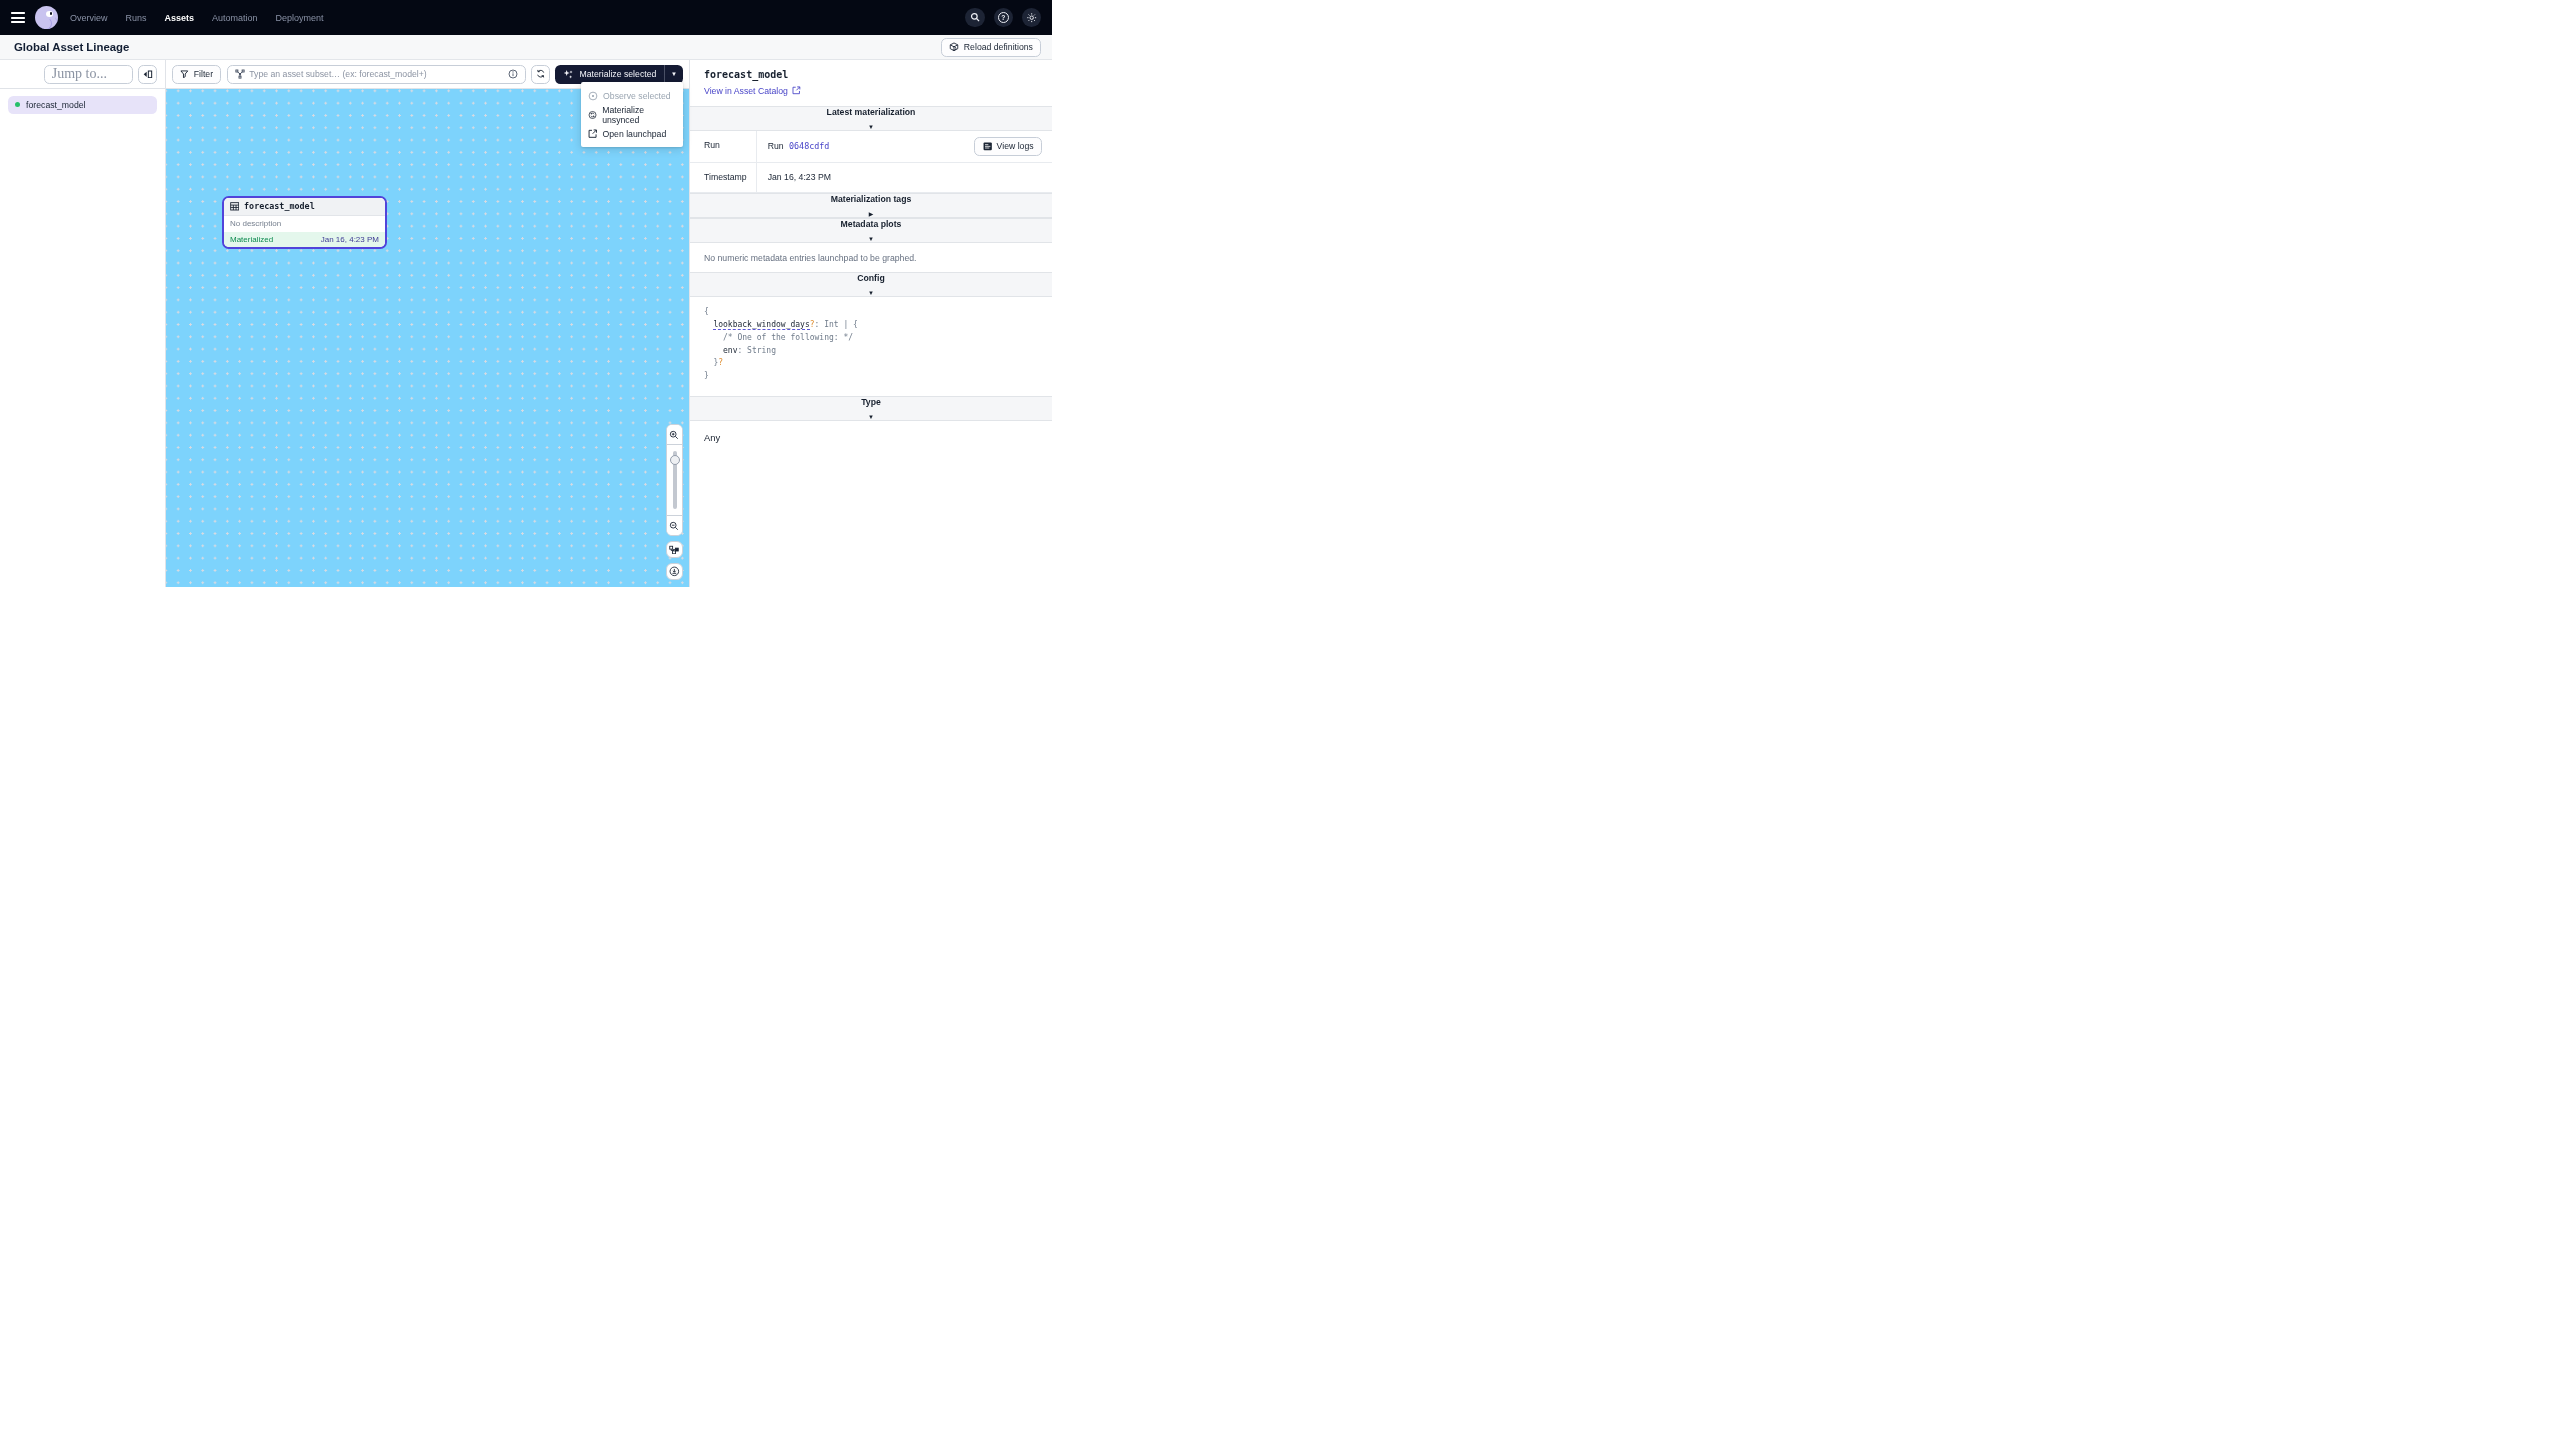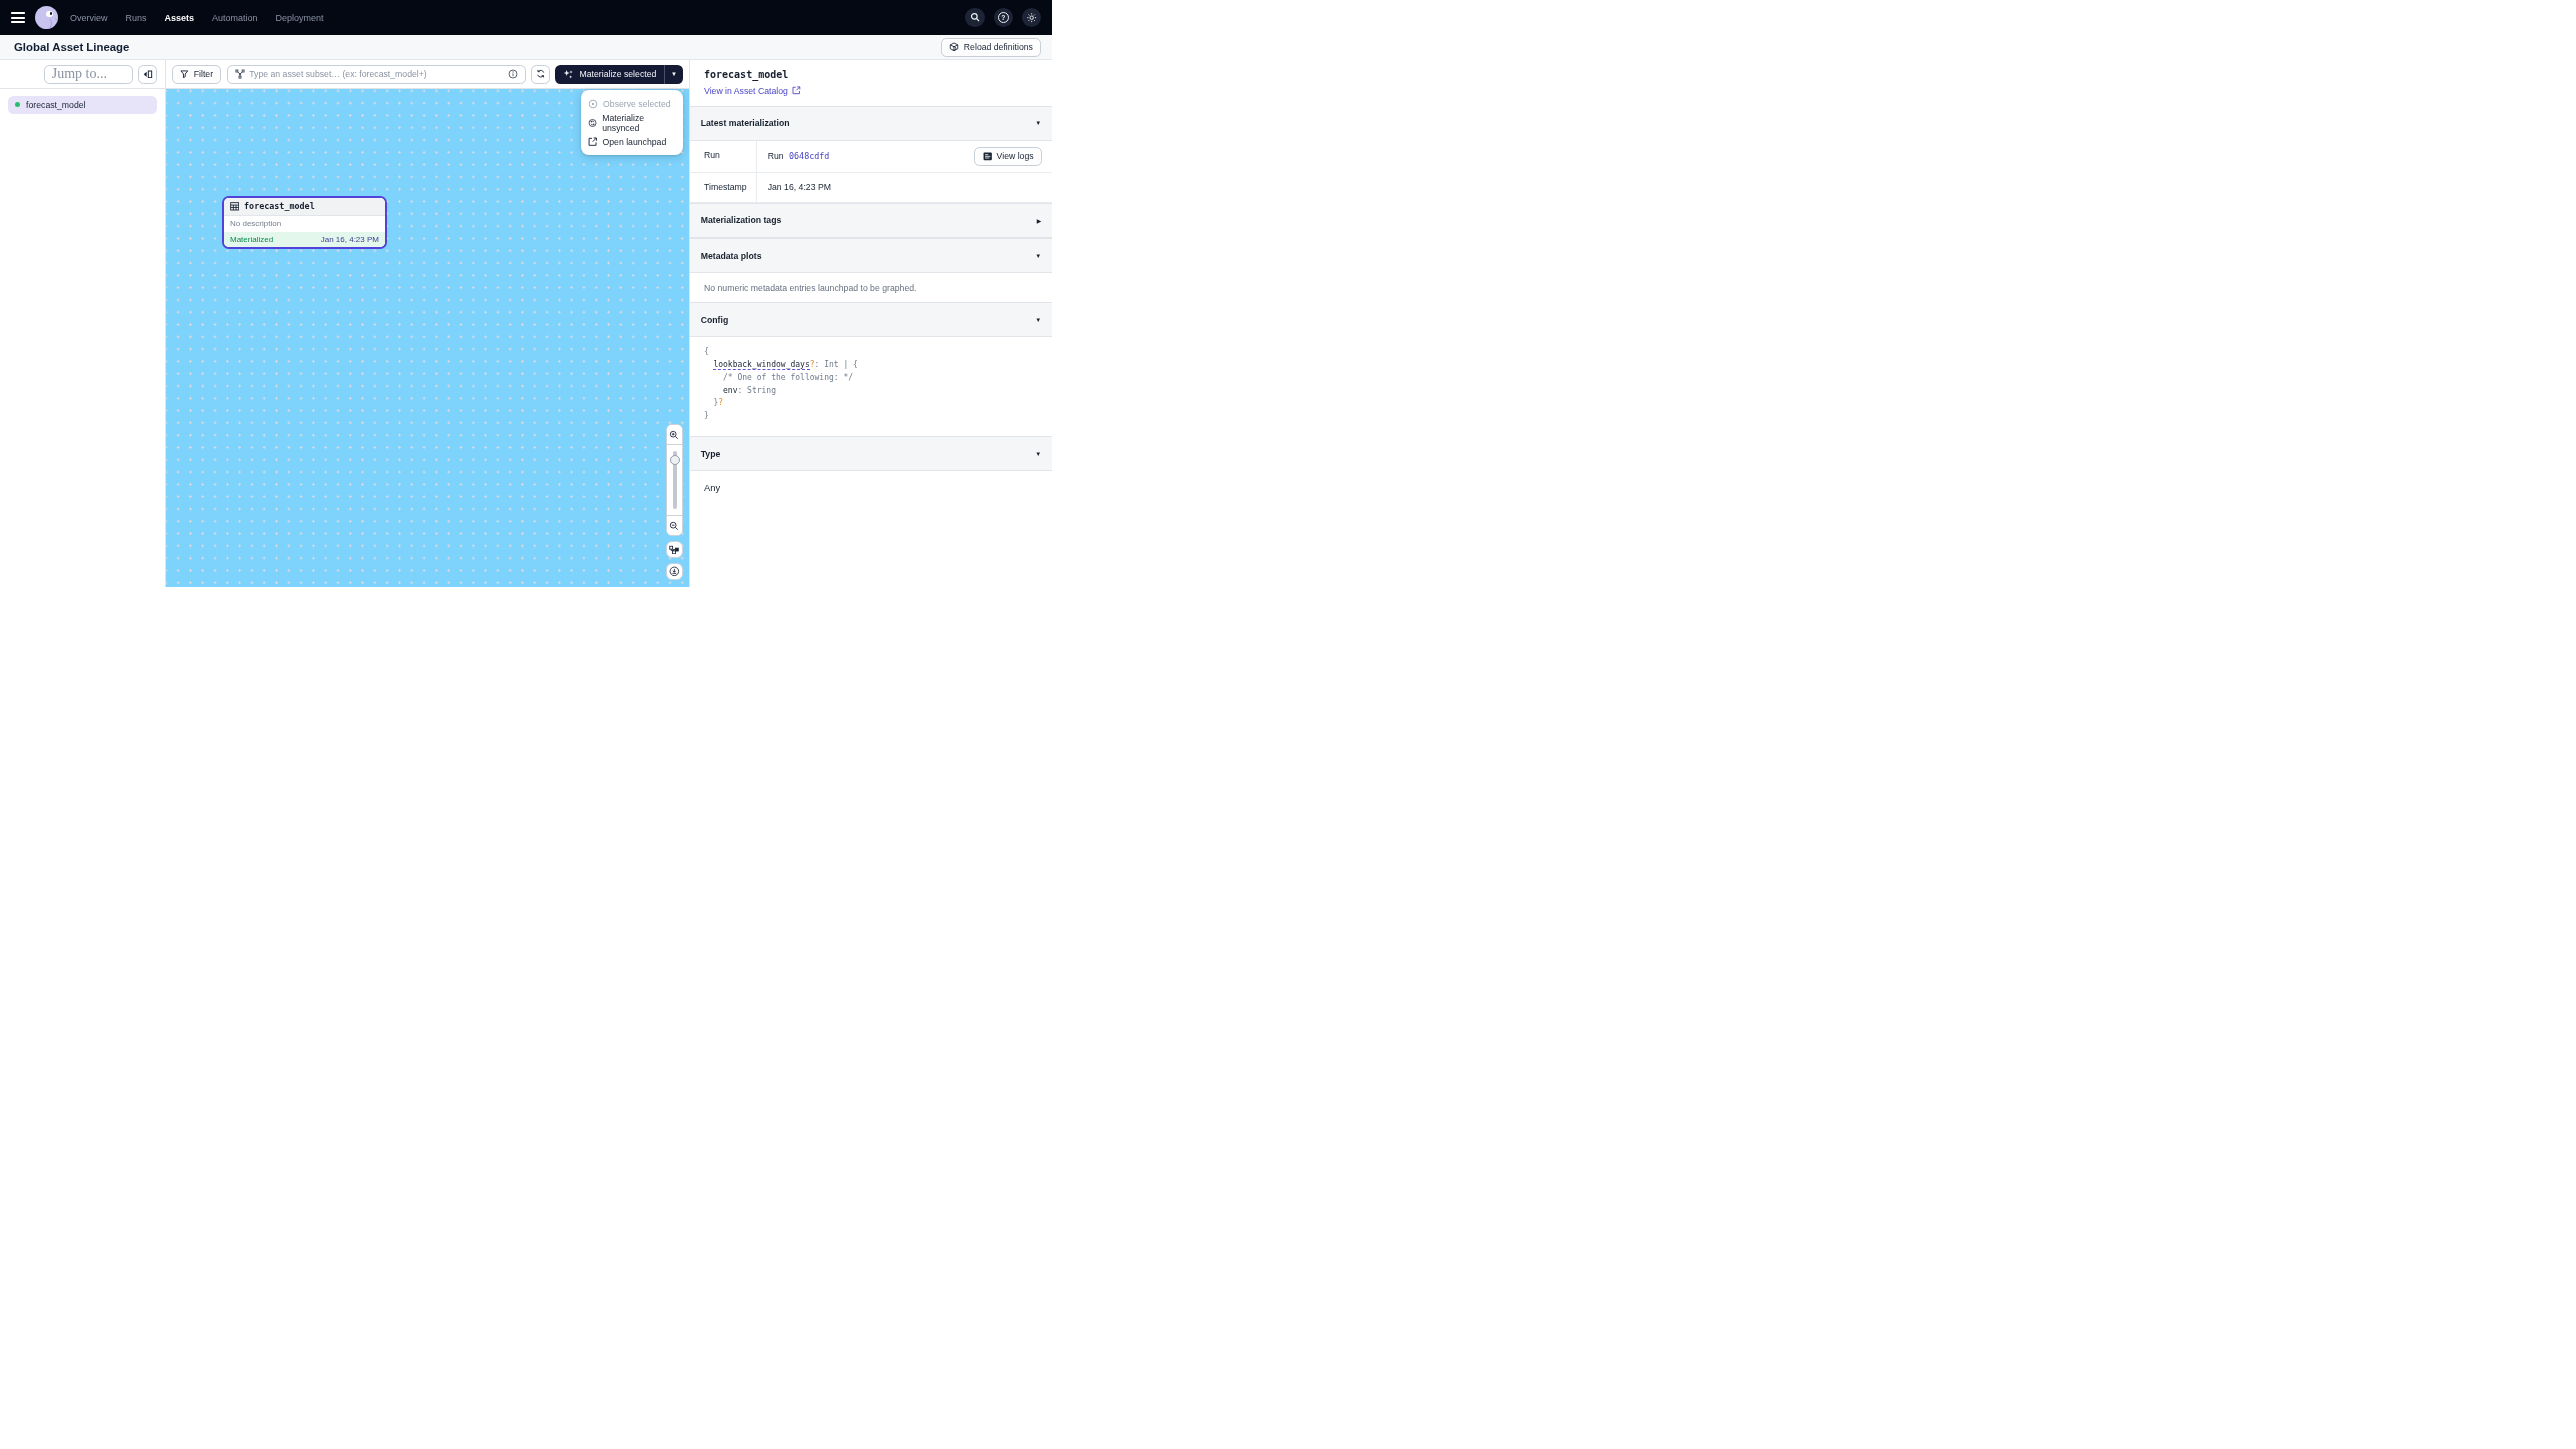--- a/index.html
+++ b/index.html
@@ -61,41 +61,41 @@
   
   .node { position:absolute; left:56px; top:107px; width:165px; border:2px solid #5143da; border-radius:6.7px; background:#fff; overflow:hidden; cursor:pointer; }
   .node-header { background:#f0f2f4; display:flex; align-items:center; gap:4.7px; padding:3.4px 6px; border-bottom:0.7px solid #e2e5e9; }
   .node-title { font-family:"DejaVu Sans Mono", monospace; font-weight:700; font-size:8.4px; color:#17202e; }
   .node-desc { padding:3.4px 6px; font-size:8px; color:#77808f; background:#fff; }
   .node-status { background:#e4f7ec; display:flex; align-items:center; justify-content:space-between; padding:3.4px 6px; }
   .node-status .state { font-size:8px; color:#0d8a4f; }
   .node-status .time { font-size:8px; color:#3f3c95; }
 
   
-  .menu { position:absolute; top:30px; right:6px; width:102px; background:#fff; border-radius:8px; padding:4px 0; box-shadow:0 0.7px 2px rgba(16,22,26,.12), 0 2px 9.4px rgba(16,22,26,.16); z-index:5; }
+  .menu { position:absolute; top:22px; right:6px; width:102px; background:#fff; border-radius:2px; padding:4px 0; box-shadow:0 0.7px 2px rgba(16,22,26,.12), 0 2px 9.4px rgba(16,22,26,.16); z-index:5; }
   .menu-item { display:flex; align-items:center; gap:5.4px; height:19px; padding:0 6.7px; font-size:8.7px; color:#1a2433; cursor:pointer; }
   .menu-item.disabled { color:#9aa5b1; cursor:default; }
 
   
   .zoomctl { position:absolute; right:6px; bottom:6.7px; width:17.4px; display:flex; flex-direction:column; align-items:center; gap:4.7px; }
   .zoombox { width:17.4px; border:0.7px solid #ccd2da; border-radius:6px; background:#fff; overflow:hidden; }
   .zoombox .zbtn { width:100%; height:20px; background:#fff; border:none; display:flex; align-items:center; justify-content:center; }
   .zoombox .zin { border-bottom:0.7px solid #ccd2da; }
   .zoombox .zout { border-top:0.7px solid #ccd2da; }
   .sliderarea { position:relative; height:70px; }
   .slidertrack { position:absolute; left:6.7px; top:6px; width:3.4px; height:58px; background:#c3c8d0; border-radius:2px; }
   .sliderthumb { position:absolute; left:3.4px; top:9.4px; width:10px; height:10px; border-radius:50%; background:#eef0f3; border:1.3px solid #949dab; cursor:grab; }
   .roundbtn { width:17.4px; height:17.4px; background:#fff; border:0.7px solid #ccd2da; border-radius:6px; display:flex; align-items:center; justify-content:center; }
 
   
   .detail { width:362px; flex:none; background:#fff; overflow:hidden; }
   .detail-head { padding:8.7px 14px 9.4px; }
   .detail-title { font-family:"DejaVu Sans Mono", monospace; font-weight:700; font-size:10px; color:#17202e; margin-bottom:4.7px; }
   .catalog-link { display:inline-flex; align-items:flex-start; gap:4px; font-size:8.7px; color:#4945c8; text-decoration:none; cursor:pointer; }
-  .band { background:#f5f6f8; border-top:0.7px solid #e1e4e8; border-bottom:0.7px solid #e1e4e8; height:35px; display:flex; align-items:center; justify-content:space-between; padding:0 10.7px; cursor:pointer; }
+  .band { background:#f5f6f8; border-top:0.7px solid #e1e4e8; border-bottom:0.7px solid #e1e4e8; height:25px; display:flex; align-items:center; justify-content:space-between; padding:0 10.7px; cursor:pointer;flex-direction:column; }
   .band + .band { margin-top:0.7px; }
   .band-label { font-size:8.7px; font-weight:700; color:#17202e; }
   .band-caret { font-size:6px; color:#17202e; }
   .kvrow { display:flex; align-items:stretch; border-bottom:0.7px solid #e8ebef; }
   .kvrow .k { width:67px; flex:none; padding:9.4px 5.4px 9.4px 14px; border-right:0.7px solid #e8ebef; font-size:8.7px; color:#1a2433; }
   .kvrow .v { flex:1; display:flex; align-items:center; gap:5.4px; padding:6px 10px 6px 10.7px; font-size:8.7px; color:#1a2433; }
   .runid { font-family:"DejaVu Sans Mono", monospace; font-size:8.4px; color:#4945c8; cursor:pointer; }
   .viewlogs { margin-left:auto; }
   .panel-body { padding:9.4px 14px; font-size:8.7px; color:#667080; }
   .codeblock { padding:9.4px 14px 13.4px; font-family:"DejaVu Sans Mono", monospace; font-size:8px; line-height:12.7px; color:#6f7b8a; }

